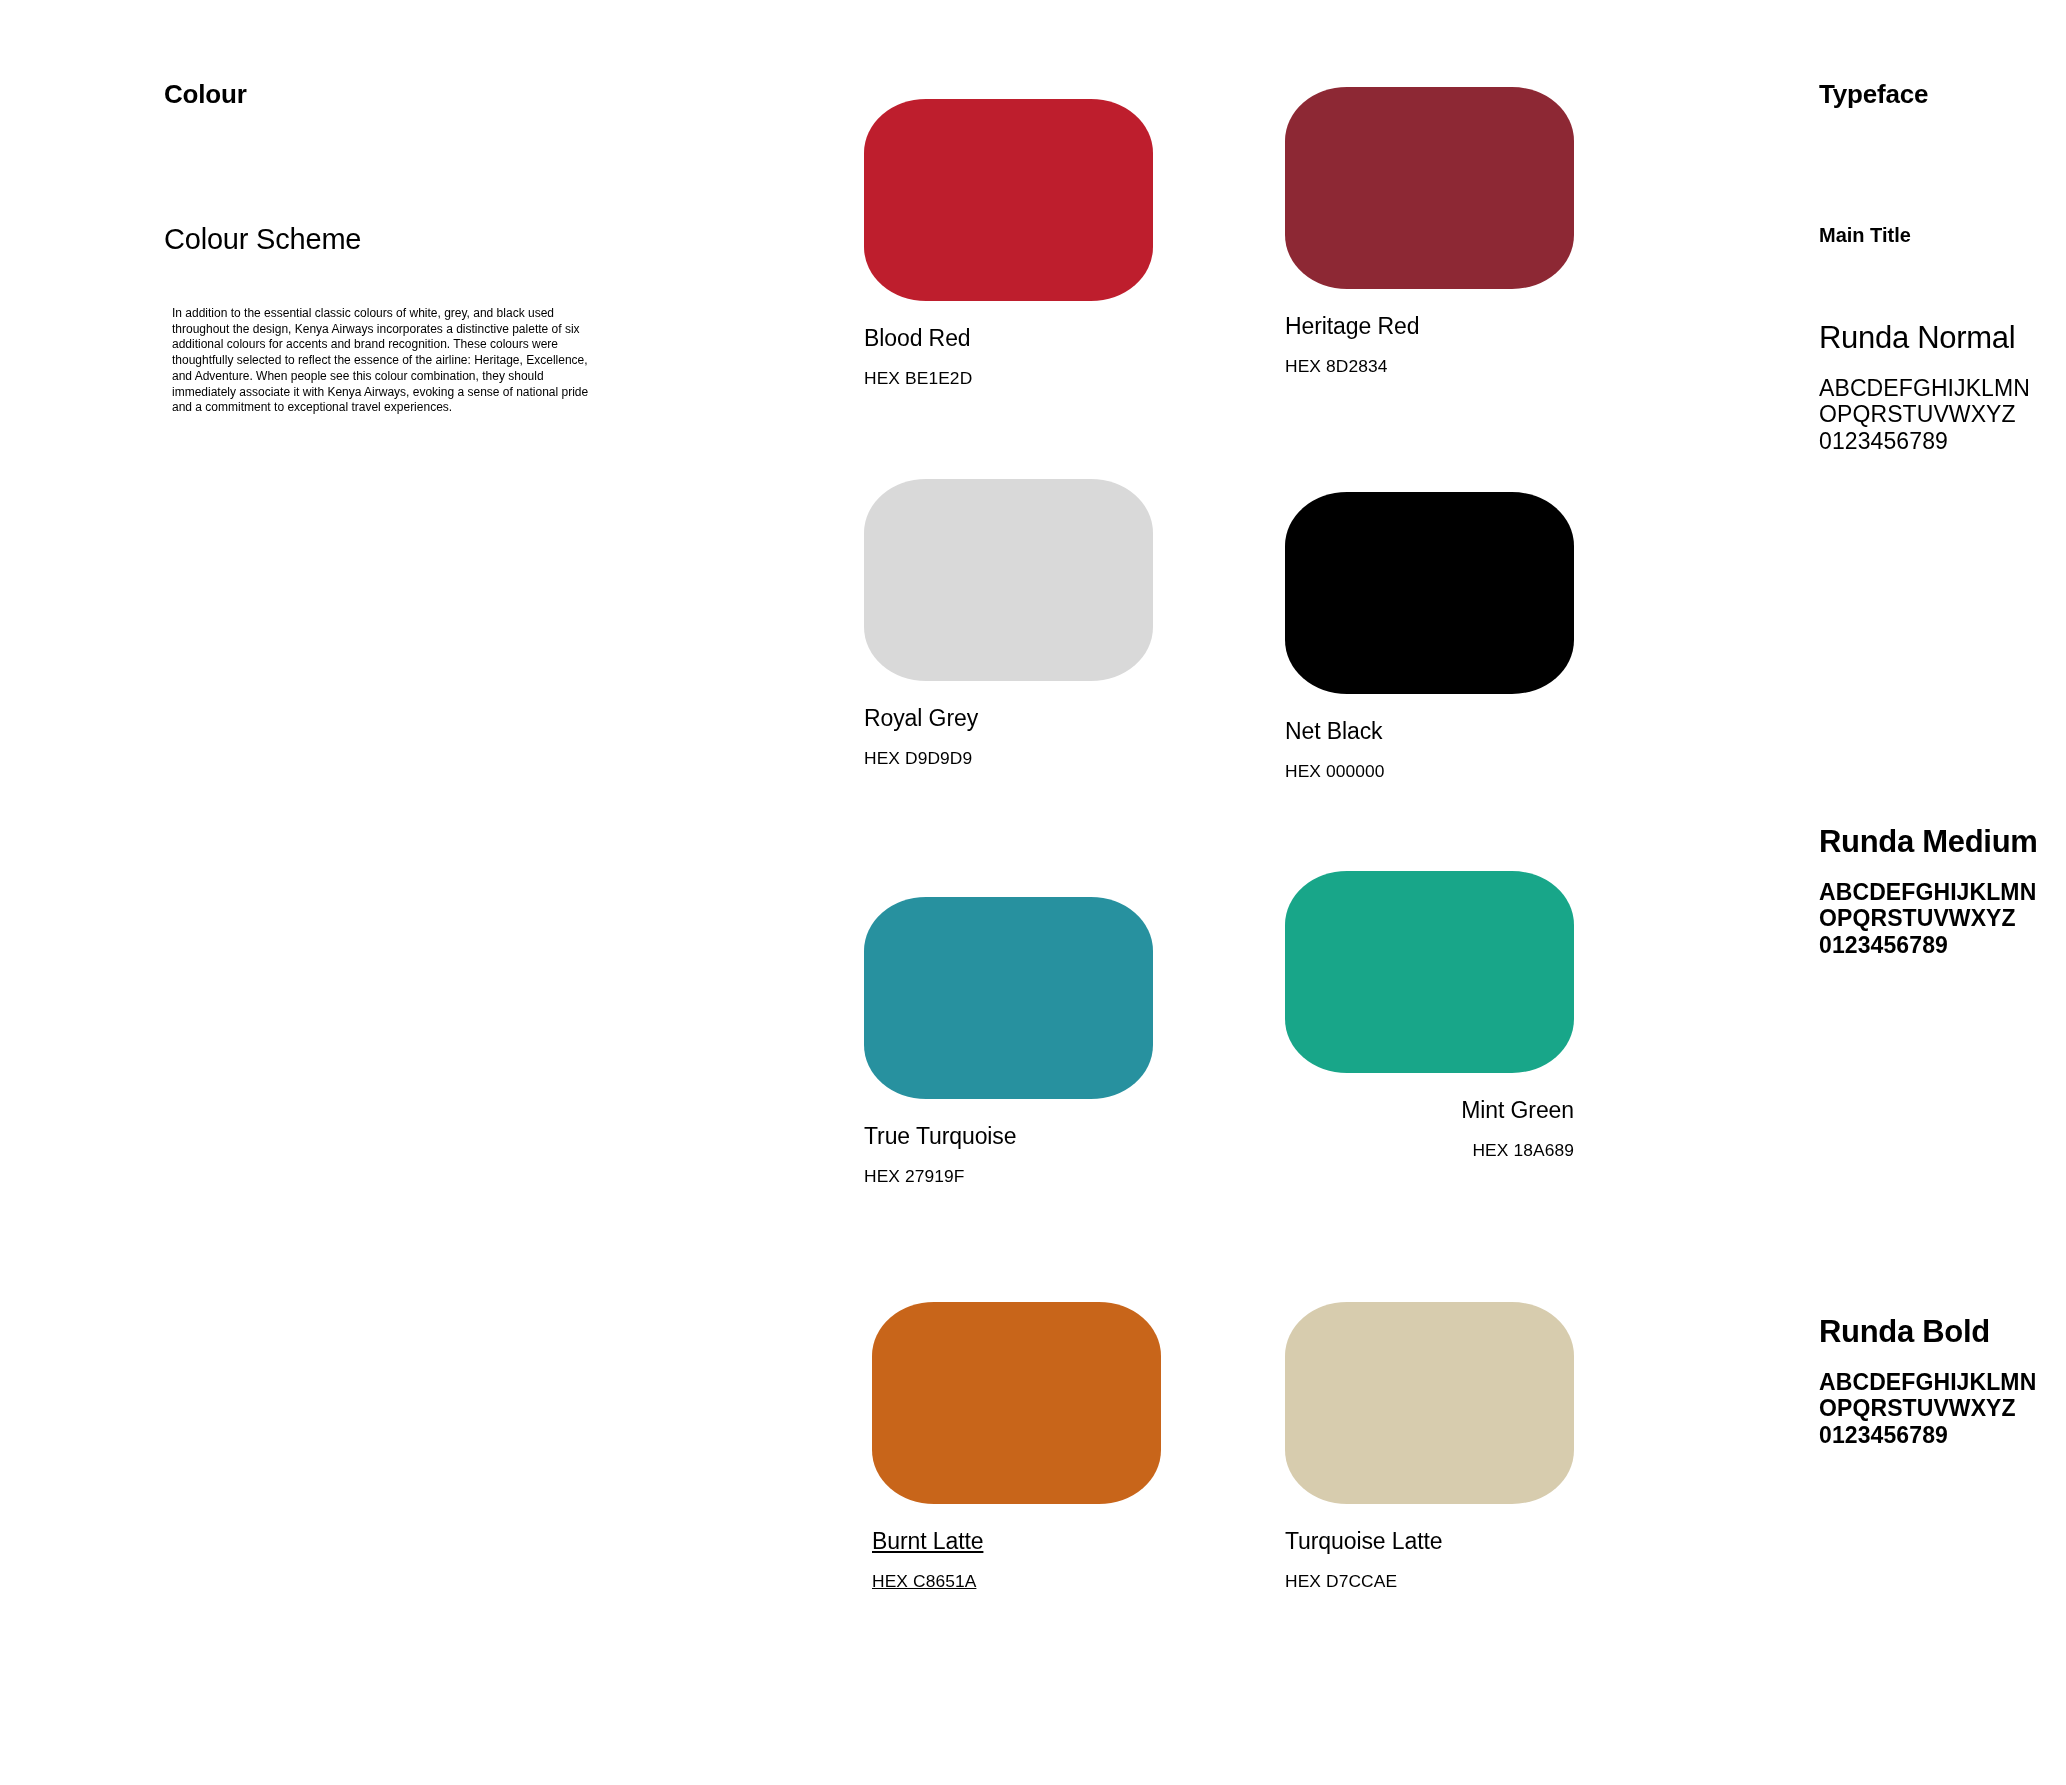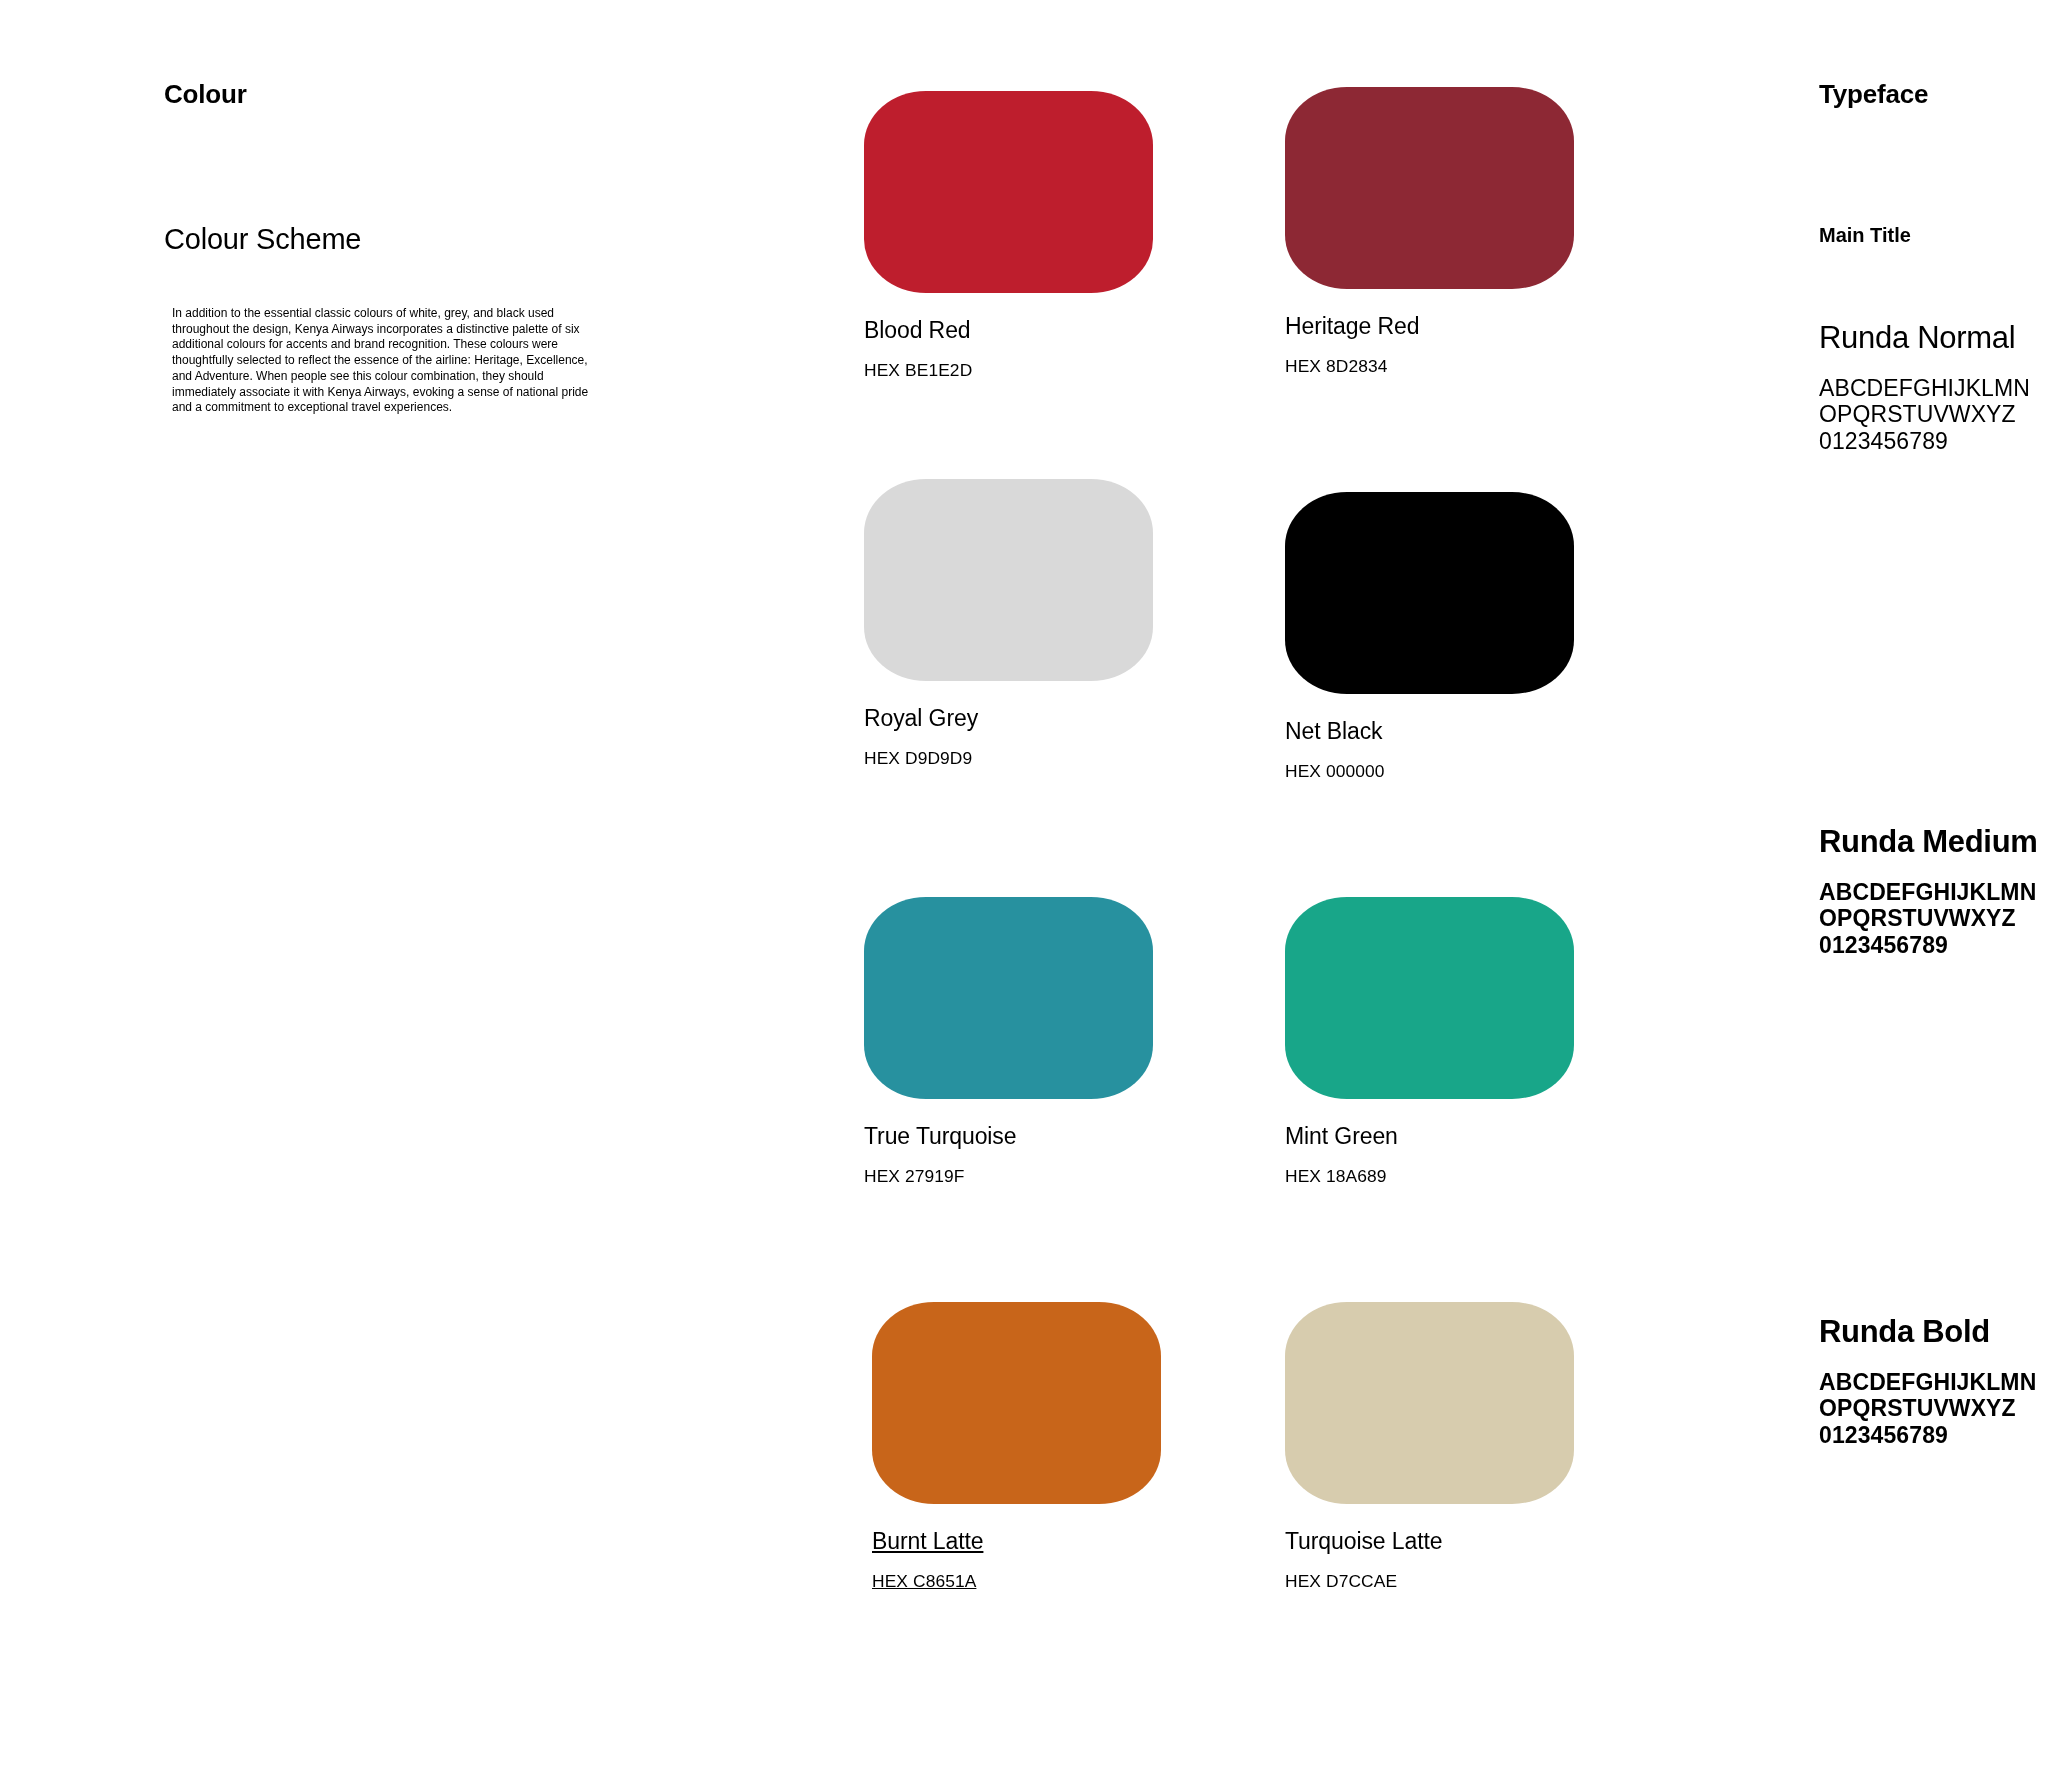--- a/index.html
+++ b/index.html
@@ -141,21 +141,21 @@
 <div class="page">
 
   <div class="colour-col">
     <h1 class="section-title">Colour</h1>
     <h2 class="sub-title">Colour Scheme</h2>
     <p class="body-copy">In addition to the essential classic colours of white, grey, and black used throughout the design, Kenya Airways incorporates a distinctive palette of six additional colours for accents and brand recognition. These colours were thoughtfully selected to reflect the essence of the airline: Heritage, Excellence, and Adventure. When people see this colour combination, they should immediately associate it with Kenya Airways, evoking a sense of national pride and a commitment to exceptional travel experiences.</p>
   </div>
 
   <div class="swatch-grid">
 
-    <div class="swatch-cell" style="left:0px; top:4px;">
+    <div class="swatch-cell" style="left:0px; top:12px;">
       <div class="swatch-chip" style="background-color: rgb(190, 30, 45);"></div>
       <div class="swatch-name">Blood Red</div>
       <div class="swatch-hex">HEX BE1E2D</div>
     </div>
 
     <div class="swatch-cell" style="left:421px; top:0px;">
       <div class="swatch-chip" style="background-color: rgb(141, 40, 52);"></div>
       <div class="swatch-name">Heritage Red</div>
       <div class="swatch-hex">HEX 8D2834</div>
     </div>
@@ -171,21 +171,21 @@
       <div class="swatch-name">Net Black</div>
       <div class="swatch-hex">HEX 000000</div>
     </div>
 
     <div class="swatch-cell" style="left:0px; top:810px;">
       <div class="swatch-chip" style="background-color: rgb(39, 145, 159);"></div>
       <div class="swatch-name">True Turquoise</div>
       <div class="swatch-hex">HEX 27919F</div>
     </div>
 
-    <div class="swatch-cell" style="left:421px; top:810px;">
+    <div class="swatch-cell" style="left:421px; top:784px;text-align:right;">
       <div class="swatch-chip" style="background-color: rgb(24, 166, 137);"></div>
       <div class="swatch-name">Mint Green</div>
       <div class="swatch-hex">HEX 18A689</div>
     </div>
 
     <div class="swatch-cell" style="left:8px; top:1215px;text-decoration:underline;">
       <div class="swatch-chip" style="background-color: rgb(200, 101, 26);"></div>
       <div class="swatch-name">Burnt Latte</div>
       <div class="swatch-hex">HEX C8651A</div>
     </div>

